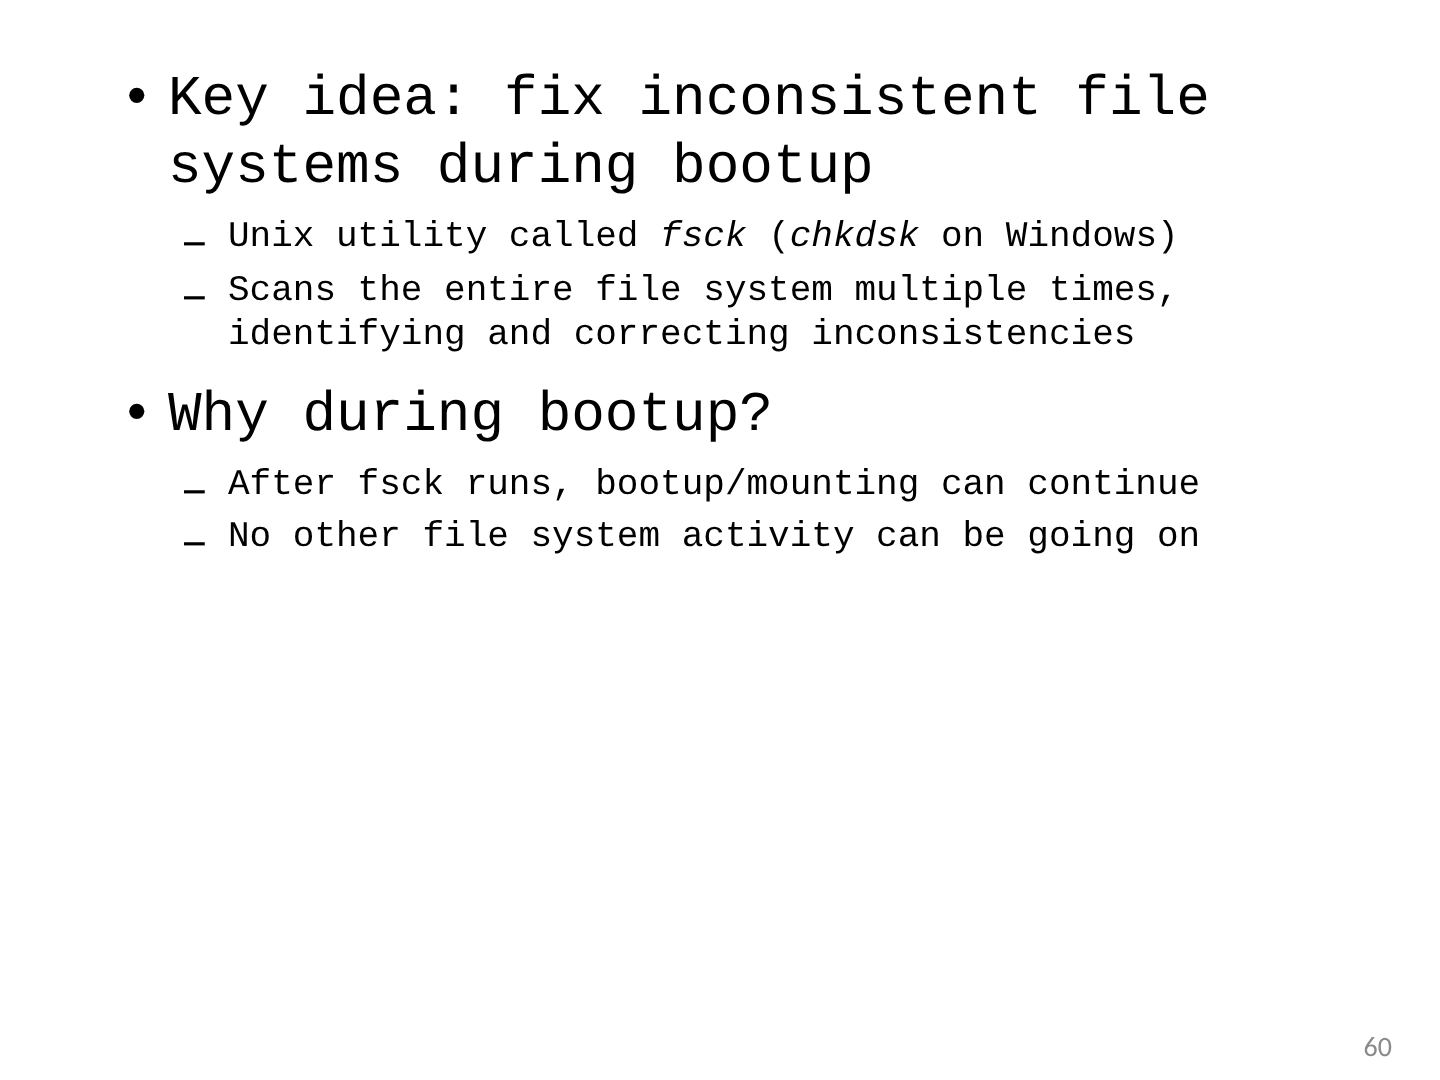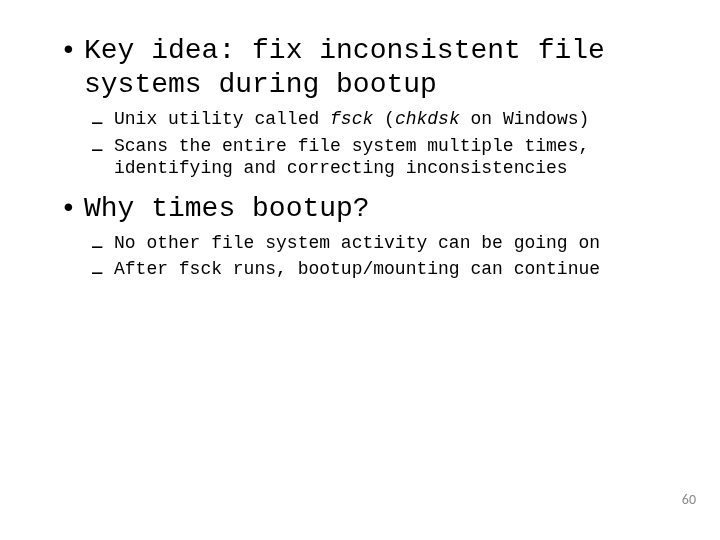--- a/index.html
+++ b/index.html
@@ -63,21 +63,21 @@
     content: "–";
     position: absolute;
     left: 6px;
     top: 0;
     font-size: 24px;
   }
   .italic { font-style: italic; }
   .pagenum {
     position: absolute;
     right: 24px;
-    bottom: 32px;
+    bottom: 8px;
     font-size: 14px;
     color: #8a8a8a;
   }
 </style>
 </head>
 <body>
 
 <div class="slide">
 
 
@@ -89,27 +89,27 @@
         <li>
           <span>Unix utility called </span><span class="italic">fsck</span><span> (</span><span class="italic">chkdsk</span><span> on Windows)</span>
         </li>
         <li>
           <span>Scans the entire file system multiple times, identifying and correcting inconsistencies</span>
         </li>
       </ul>
     </li>
 
     <li>
-      <span>Why times bootup?</span>
+      <span>Why during bootup?</span>
       <ul class="level2">
         <li>
-          <span>No other file system activity can be going on</span>
+          <span>After fsck runs, bootup/mounting can continue</span>
         </li>
         <li>
-          <span>After fsck runs, bootup/mounting can continue</span>
+          <span>No other file system activity can be going on</span>
         </li>
       </ul>
     </li>
 
   </ul>
 
   <div class="pagenum">60</div>
 
 </div>
 

